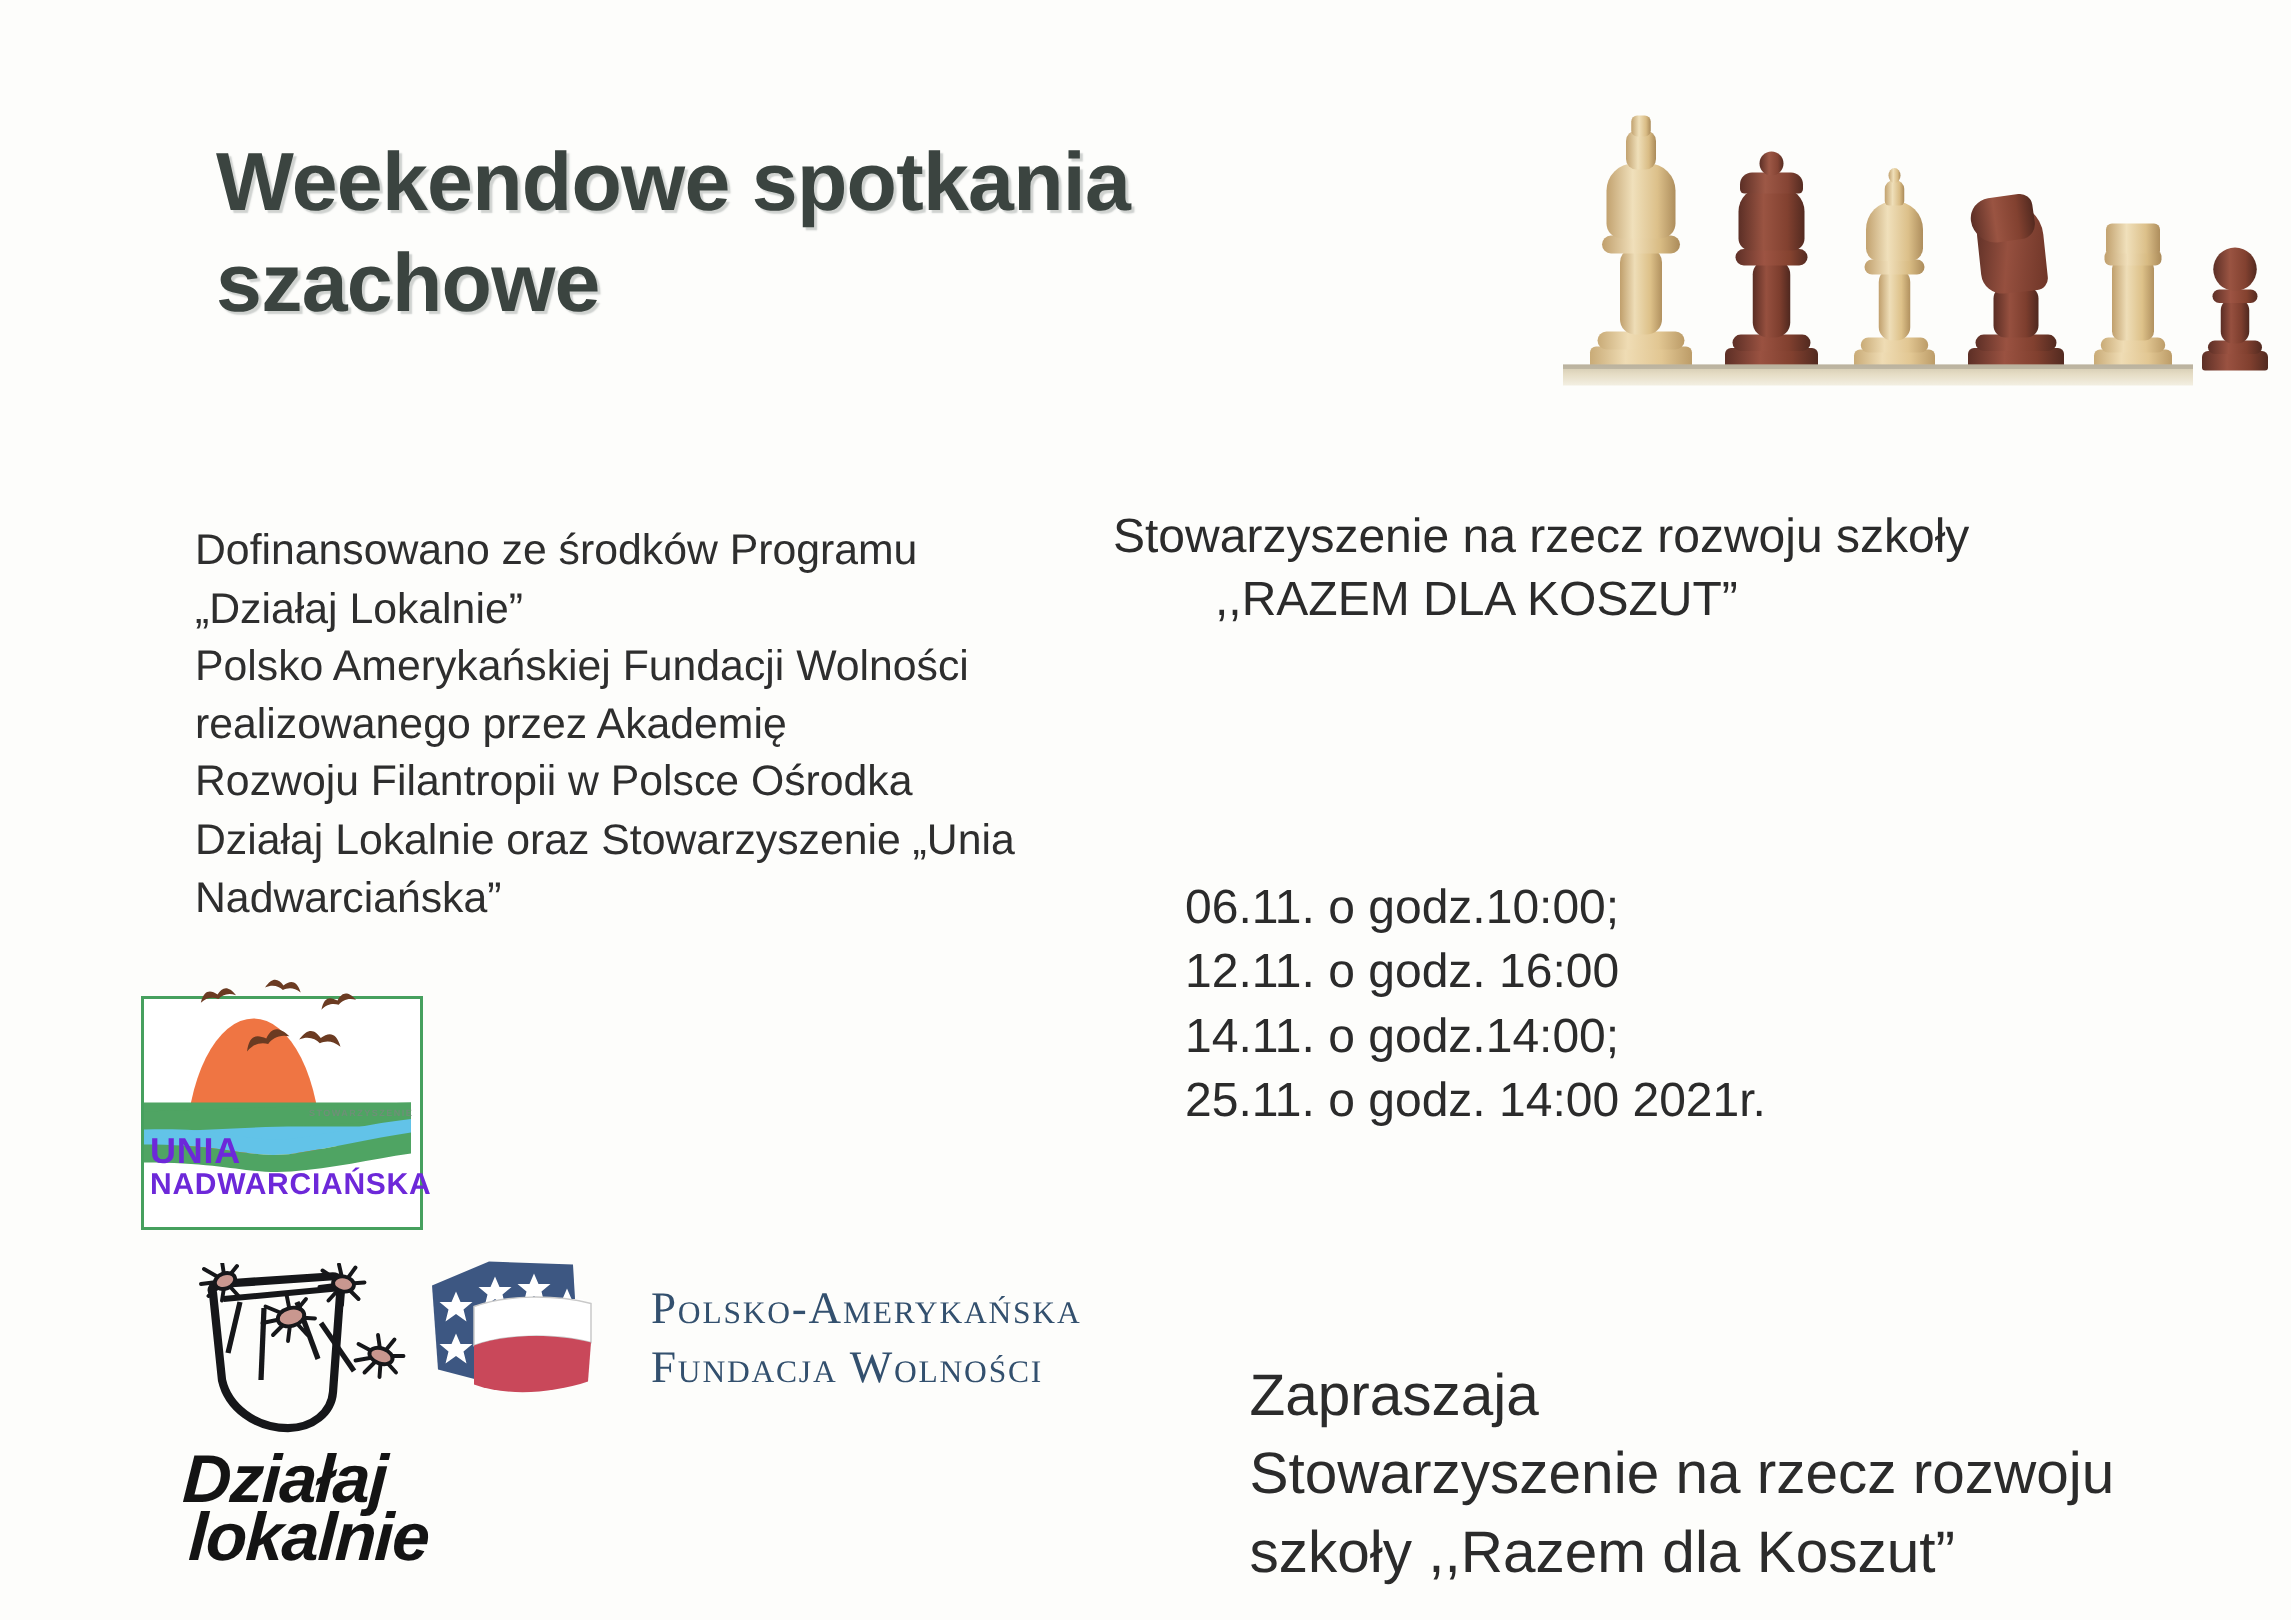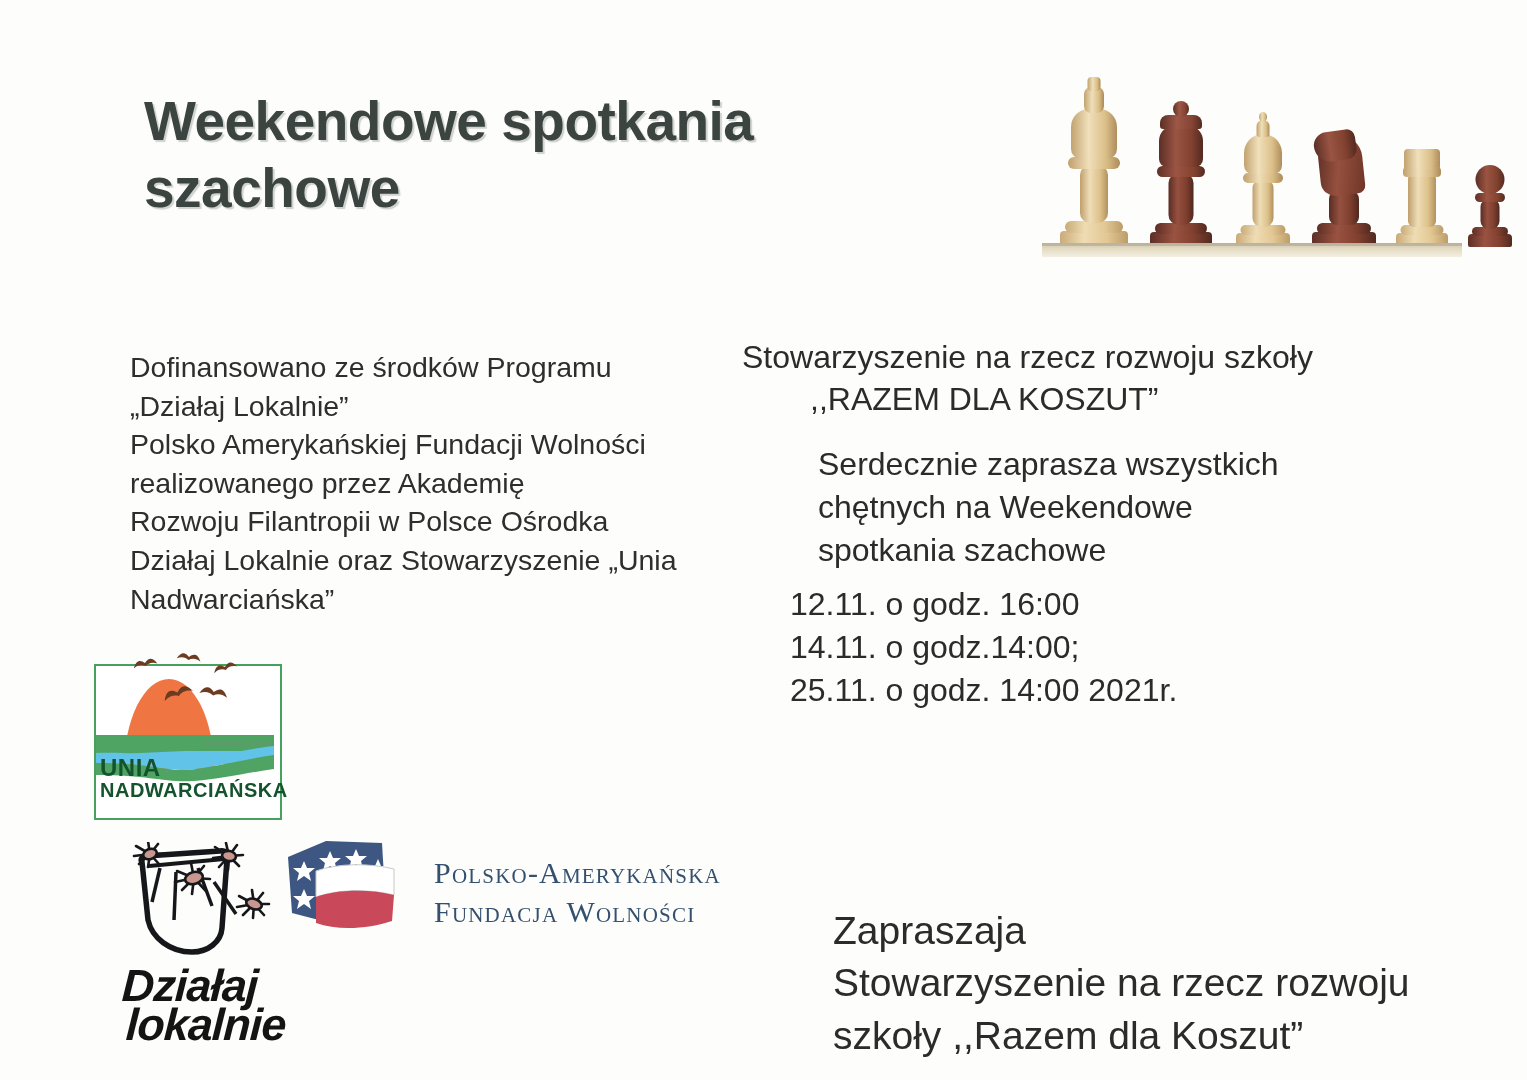--- a/index.html
+++ b/index.html
@@ -215,21 +215,21 @@
   .river-curve {
     position: absolute;
     left: 8px;
     top: 78px;
     width: 178px;
     height: 52px;
   }
   .unia-word1, .unia-word2 {
     position: absolute;
     left: 12px;
-    color: #14532d;
+    color: #6d28d9;
     font-weight: 700;
     font-family: "Liberation Sans", sans-serif;
     letter-spacing: 0.5px;
   }
   .unia-word1 { top: 99px; font-size: 24px; }
   .unia-word2 { top: 124px; font-size: 20px; }
   .unia-micro {
     position: absolute;
     left: 118px;
     top: 85px;
@@ -397,25 +397,23 @@
 realizowanego przez Akademię
 Rozwoju Filantropii w Polsce Ośrodka
 Działaj Lokalnie oraz Stowarzyszenie „Unia
 Nadwarciańska”</div>
 
   <div class="assoc-heading">
     <span>Stowarzyszenie na rzecz rozwoju szkoły</span>
     <span class="line2">,,RAZEM DLA KOSZUT”</span>
   </div>
 
-  <div class="invite-block">Serdecznie zaprasza wszystkich
-chętnych na Weekendowe
-spotkania szachowe</div>
 
   <div class="dates-block">
+    <span class="date-line">06.11. o godz.10:00;</span>
     <span class="date-line">12.11. o godz. 16:00</span>
     <span class="date-line">14.11. o godz.14:00;</span>
     <span class="date-line">25.11. o godz. 14:00 2021r.</span>
   </div>
 
 
   <div class="closing-block">Zapraszaja
 Stowarzyszenie na rzecz rozwoju
 szkoły ,,Razem dla Koszut”</div>
 

